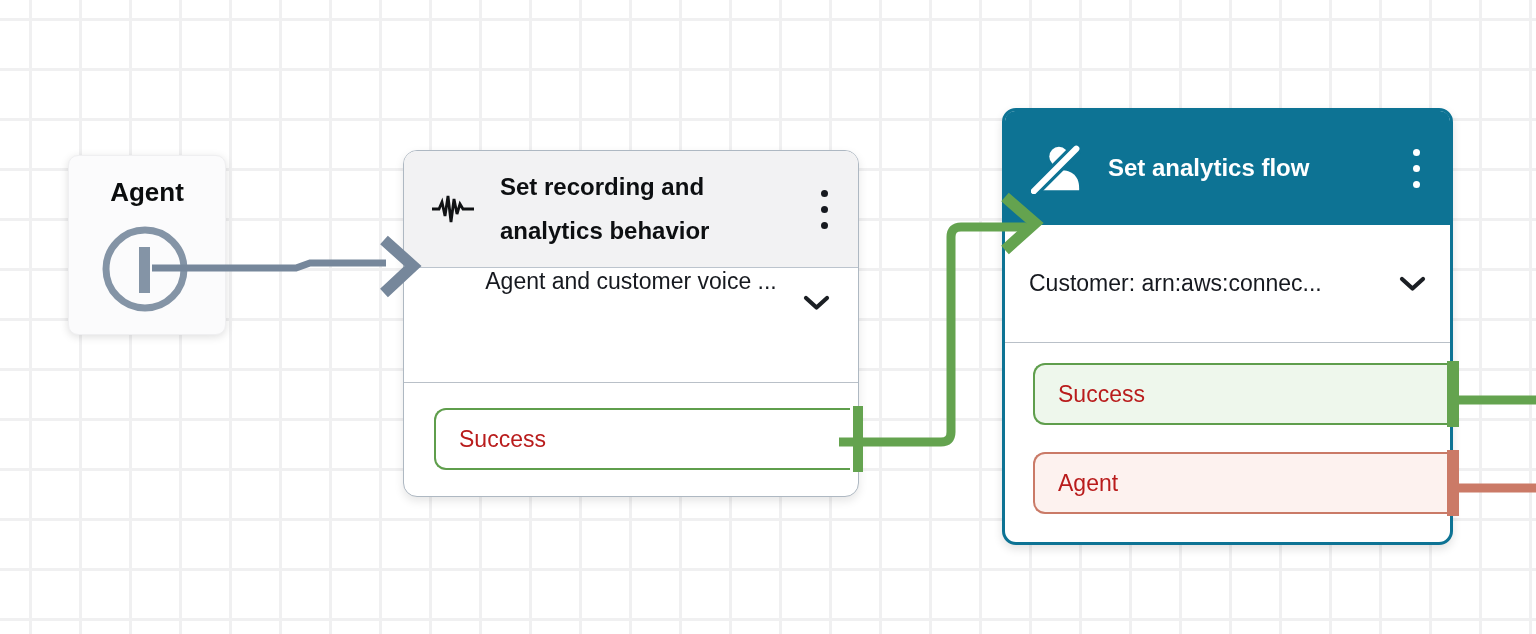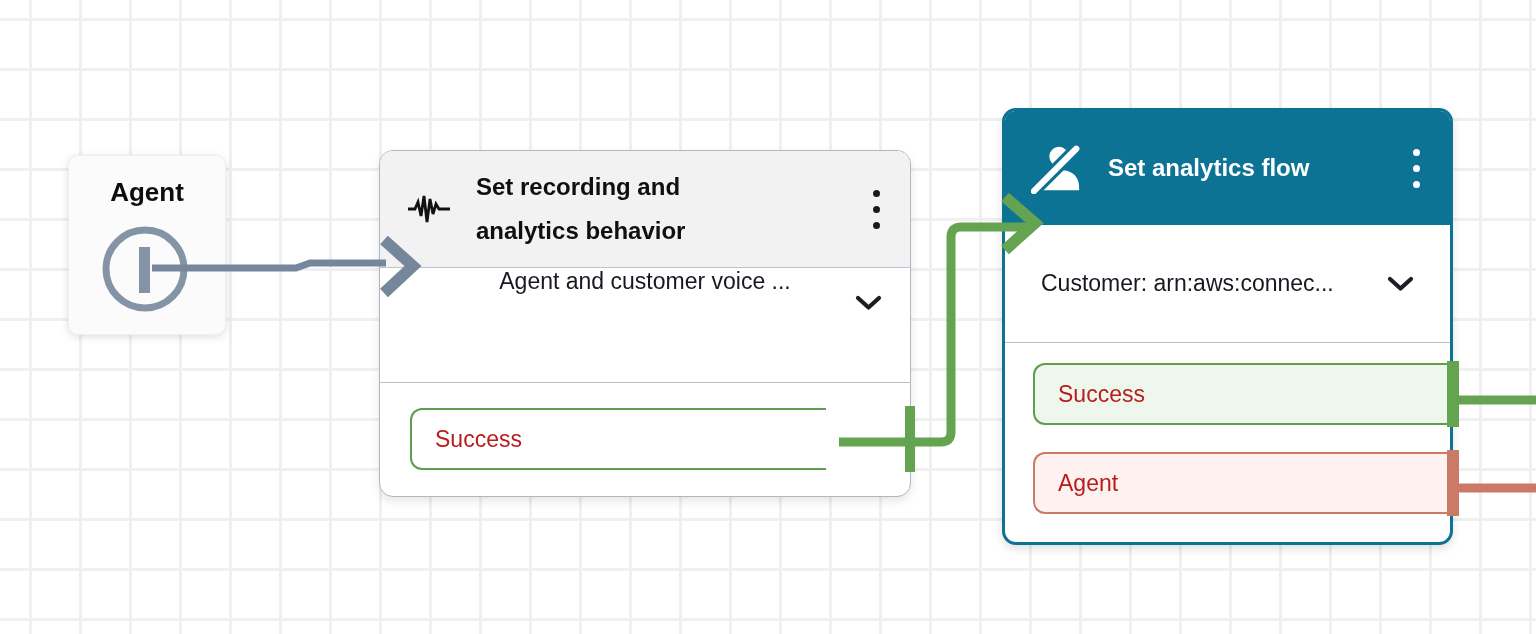--- a/index.html
+++ b/index.html
@@ -31,21 +31,21 @@
   .kebab{margin-left:auto;display:flex;flex-direction:column;gap:9px;padding:4px;cursor:pointer;background:none;border:none;}
   .kebab .dot{width:7px;height:7px;border-radius:50%;background:#16191f;}
   .kebab.light .dot{background:#ffffff;}
   .dropdown-row{display:flex;align-items:center;padding:0 28px;box-sizing:border-box;border-bottom:1px solid #b9c0c8;cursor:pointer;}
   .dropdown-label{font-size:23px;color:#16191f;white-space:nowrap;}
   .chevron{margin-left:auto;flex:none;}
   .out-label{font-size:23px;color:#b91c1c;}
 
   
   .recording-node{
-    left:379px;top:150px;width:532px;height:347px;
+    left:403px;top:150px;width:456px;height:347px;
     border:1px solid #aeb8c2;
     box-shadow:0 4px 10px rgba(0,0,0,0.10);
   }
   .recording-node .block-header{
     height:117px;background:#f2f2f3;border-radius:13px 13px 0 0;
     border-bottom:1px solid #bcc4cd;
   }
   .recording-node .block-title{font-size:24px;line-height:44px;width:272px;margin-left:24px;}
   .recording-node .dropdown-row{height:115px;flex-direction:column;}
   .rec-outputs{position:relative;height:112px;}
@@ -57,21 +57,21 @@
   .rec-success-port{position:absolute;right:-5px;top:23px;width:10px;height:66px;background:#64a34f;cursor:pointer;}
 
   
   .disconnect-node{
     left:1002px;top:108px;width:451px;height:437px;
     border:3px solid #0d7394;
     box-shadow:0 4px 10px rgba(0,0,0,0.12);
   }
   .disconnect-node .block-header{height:114px;background:#0d7394;border-radius:10px 10px 0 0;}
   .disconnect-node .block-title{font-size:24px;color:#ffffff;margin-left:25px;white-space:nowrap;}
-  .disconnect-node .dropdown-row{height:118px;padding:0 36px;}
+  .disconnect-node .dropdown-row{height:118px;padding:0 24px;}
   .dis-outputs{position:relative;height:199px;}
   .dis-out{
     position:absolute;left:28px;width:417px;height:62px;box-sizing:border-box;
     border-radius:12px 0 0 12px;display:flex;align-items:center;padding-left:23px;cursor:pointer;
   }
   .dis-success{top:20px;background:#eef7ec;border:2px solid #5f9e4c;border-right:none;}
   .dis-error{top:109px;background:#fdf2ef;border:2px solid #ca7a67;border-right:none;}
   .dis-success-port{position:absolute;right:-9px;top:18px;width:12px;height:66px;background:#64a34f;cursor:pointer;}
   .dis-error-port{position:absolute;right:-9px;top:107px;width:12px;height:66px;background:#cb7a67;cursor:pointer;}
 </style>

